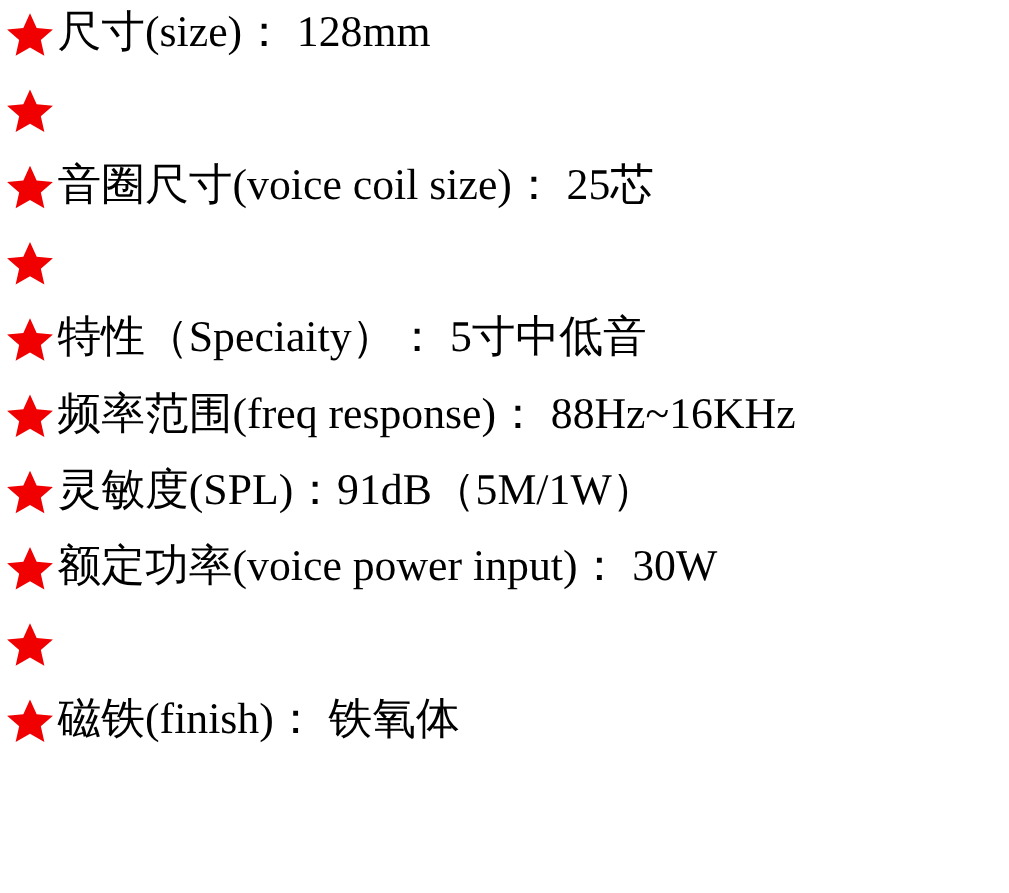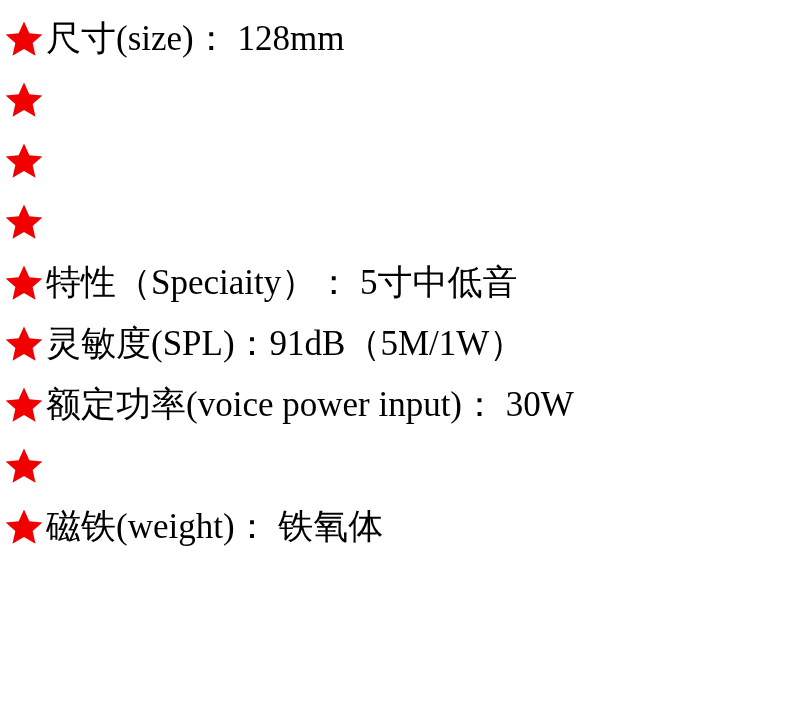--- a/index.html
+++ b/index.html
@@ -13,21 +13,21 @@
     font-family: "Liberation Serif", serif;
     overflow: hidden;
   }
   .spec-list {
     padding: 8px 0 0 4px;
     margin: 0;
     list-style: none;
   }
   .spec-row {
     display: flex;
-    align-items: center;
+    align-items: flex-start;
     height: 61px;
     white-space: nowrap;
   }
   .star-icon {
     flex: 0 0 auto;
     width: 40px;
     height: 40px;
     display: inline-block;
     line-height: 1;
     margin-right: 2px;
@@ -63,39 +63,48 @@
         </svg>
     </span>
   </div>
 
   <div class="spec-row">
     <span class="star-icon">
       <svg width="40" height="40" viewBox="0 0 24 24">
           <polygon points="12,1.5 15.2,8.6 23,9.3 17.2,14.4 18.9,22 12,18 5.1,22 6.8,14.4 1,9.3 8.8,8.6" fill="#f00000"></polygon>
         </svg>
     </span>
+    <span class="spec-text">音圈尺寸(voice coil size)： 25芯</span>
   </div>
 
   <div class="spec-row">
     <span class="star-icon">
       <svg width="40" height="40" viewBox="0 0 24 24">
           <polygon points="12,1.5 15.2,8.6 23,9.3 17.2,14.4 18.9,22 12,18 5.1,22 6.8,14.4 1,9.3 8.8,8.6" fill="#f00000"></polygon>
         </svg>
     </span>
   </div>
 
   <div class="spec-row">
     <span class="star-icon">
       <svg width="40" height="40" viewBox="0 0 24 24">
           <polygon points="12,1.5 15.2,8.6 23,9.3 17.2,14.4 18.9,22 12,18 5.1,22 6.8,14.4 1,9.3 8.8,8.6" fill="#f00000"></polygon>
         </svg>
     </span>
     <span class="spec-text">特性（Speciaity）： 5寸中低音</span>
   </div>
 
+  <div class="spec-row">
+    <span class="star-icon">
+      <svg width="40" height="40" viewBox="0 0 24 24">
+          <polygon points="12,1.5 15.2,8.6 23,9.3 17.2,14.4 18.9,22 12,18 5.1,22 6.8,14.4 1,9.3 8.8,8.6" fill="#f00000"></polygon>
+        </svg>
+    </span>
+    <span class="spec-text">频率范围(freq response)： 88Hz~16KHz</span>
+  </div>
 
   <div class="spec-row">
     <span class="star-icon">
       <svg width="40" height="40" viewBox="0 0 24 24">
           <polygon points="12,1.5 15.2,8.6 23,9.3 17.2,14.4 18.9,22 12,18 5.1,22 6.8,14.4 1,9.3 8.8,8.6" fill="#f00000"></polygon>
         </svg>
     </span>
     <span class="spec-text">灵敏度(SPL)：91dB（5M/1W）</span>
   </div>
 
@@ -115,17 +124,17 @@
         </svg>
     </span>
   </div>
 
   <div class="spec-row">
     <span class="star-icon">
       <svg width="40" height="40" viewBox="0 0 24 24">
           <polygon points="12,1.5 15.2,8.6 23,9.3 17.2,14.4 18.9,22 12,18 5.1,22 6.8,14.4 1,9.3 8.8,8.6" fill="#f00000"></polygon>
         </svg>
     </span>
-    <span class="spec-text">磁铁(weight)： 铁氧体</span>
+    <span class="spec-text">磁铁(finish)： 铁氧体</span>
   </div>
 
 
 </div>
 
 </body></html>

